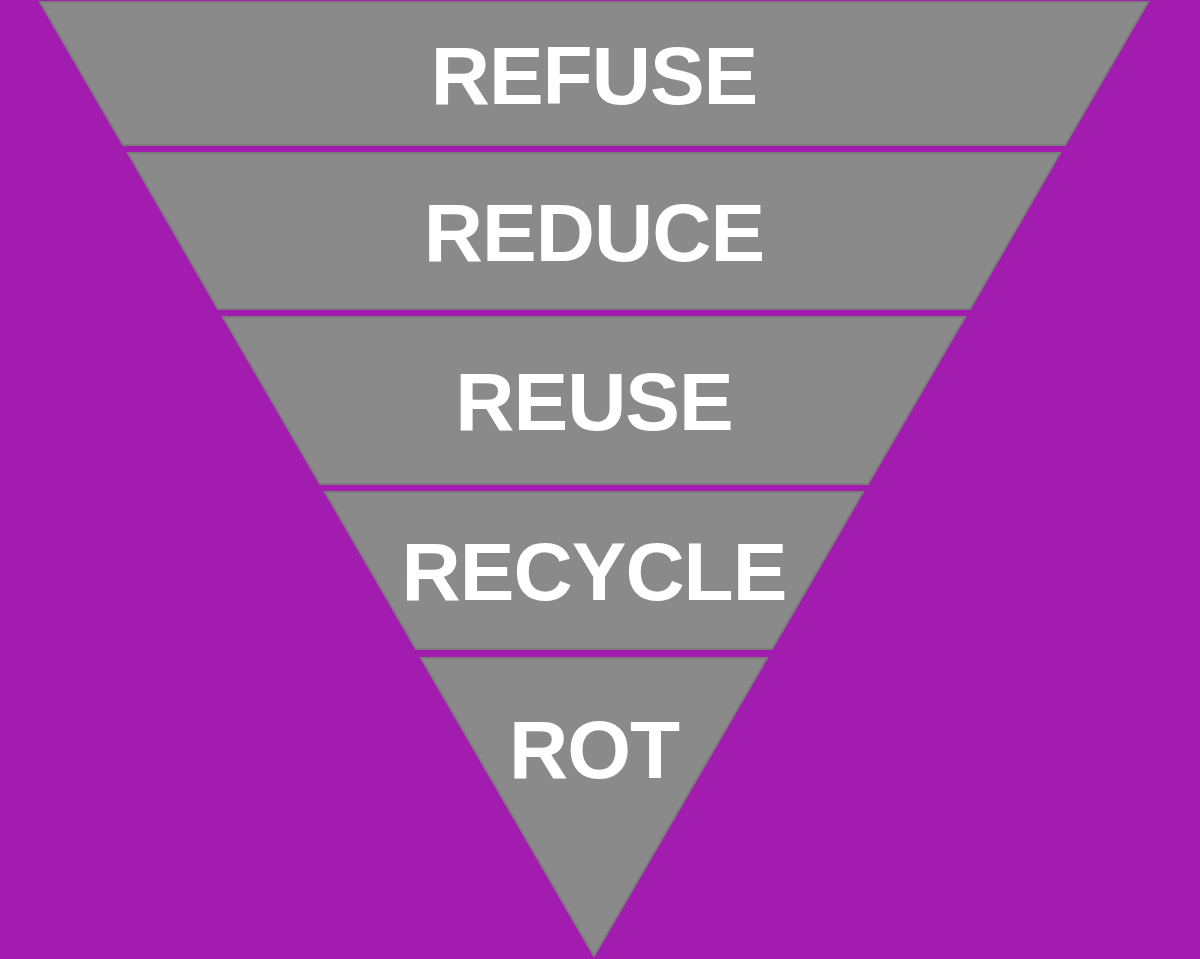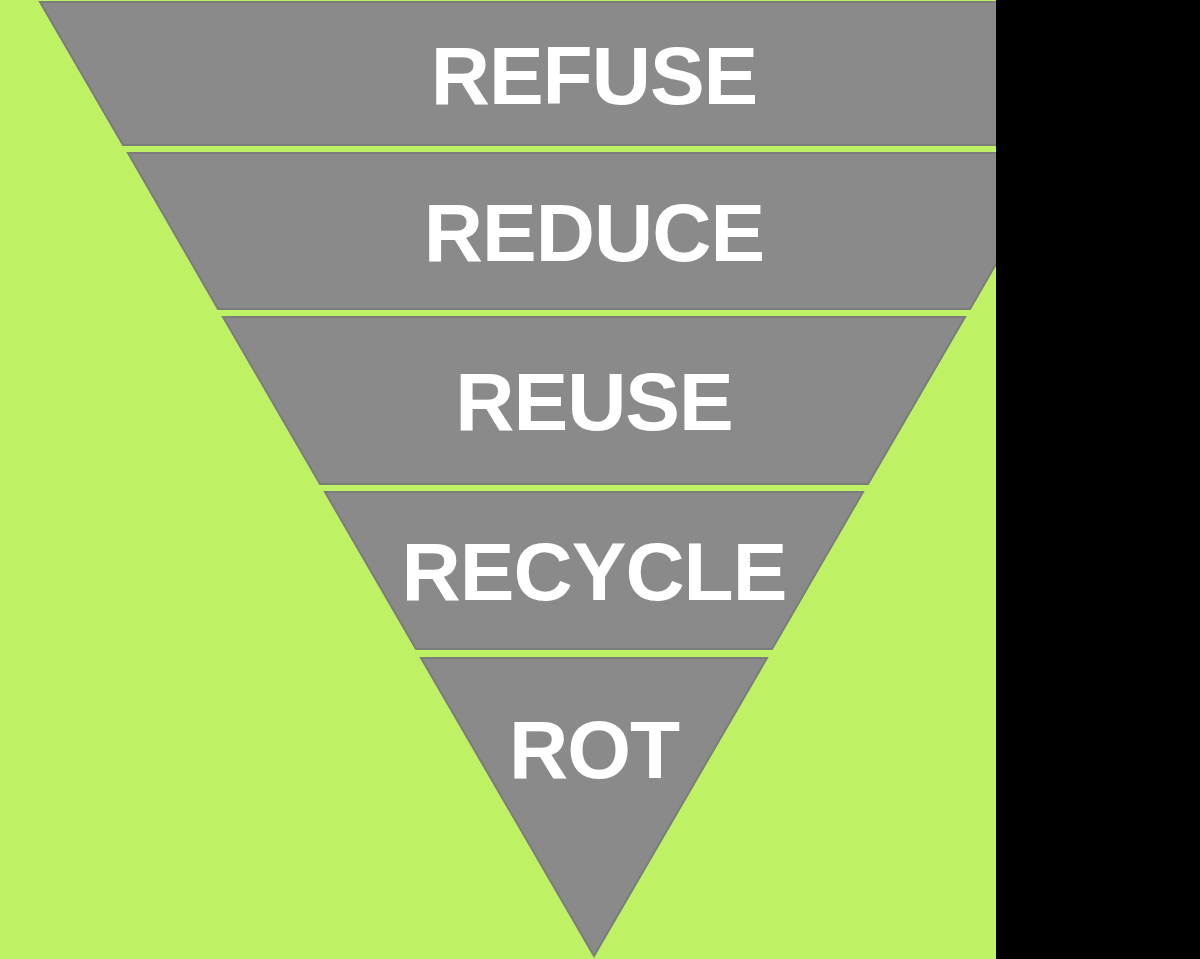--- a/index.html
+++ b/index.html
@@ -2,23 +2,23 @@
 <html><head>
 <meta charset="utf-8">
 <style>
   html, body {
     margin: 0;
     padding: 0;
     background: #000000;
   }
   .stage {
     position: relative;
-    width: 996px;
+    width: 1200px;
     height: 959px;
-    background: #bef264;
+    background: #a21caf;
     overflow: hidden;
   }
   svg.pyramid {
     display: block;
     width: 1200px;
     height: 959px;
   }
   .segment {
     stroke: #7c7c7c;
     stroke-width: 2;

